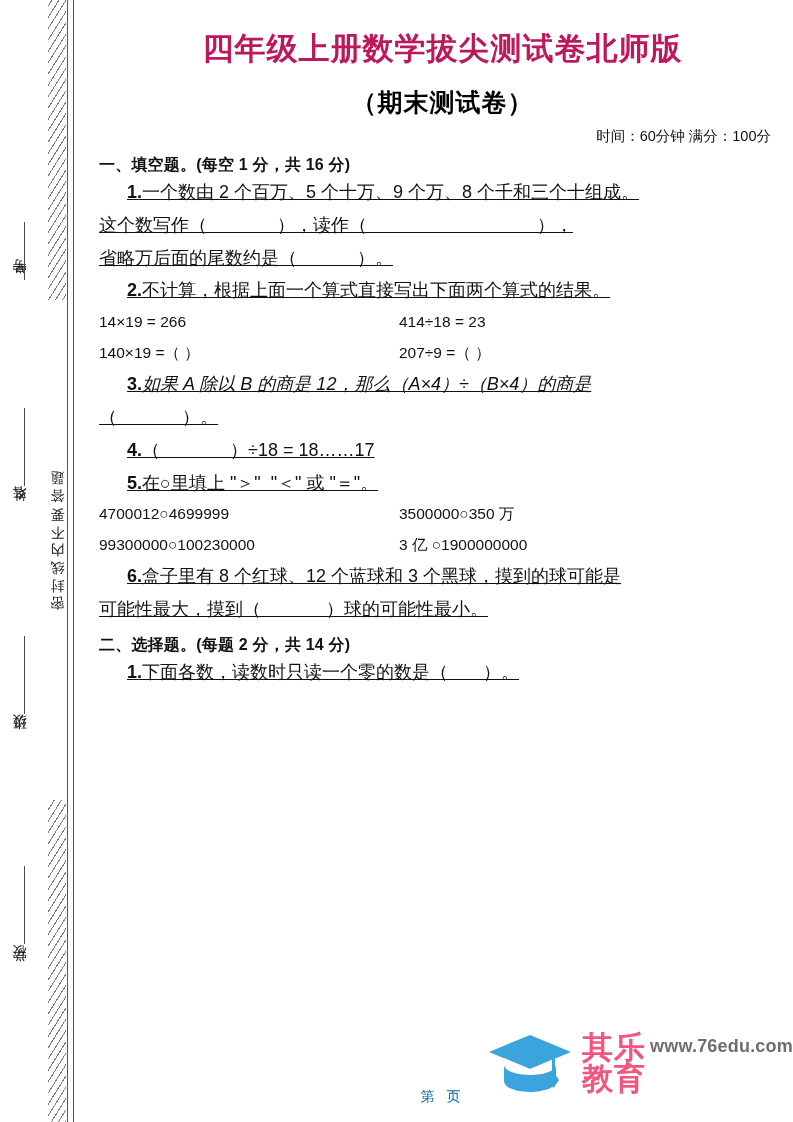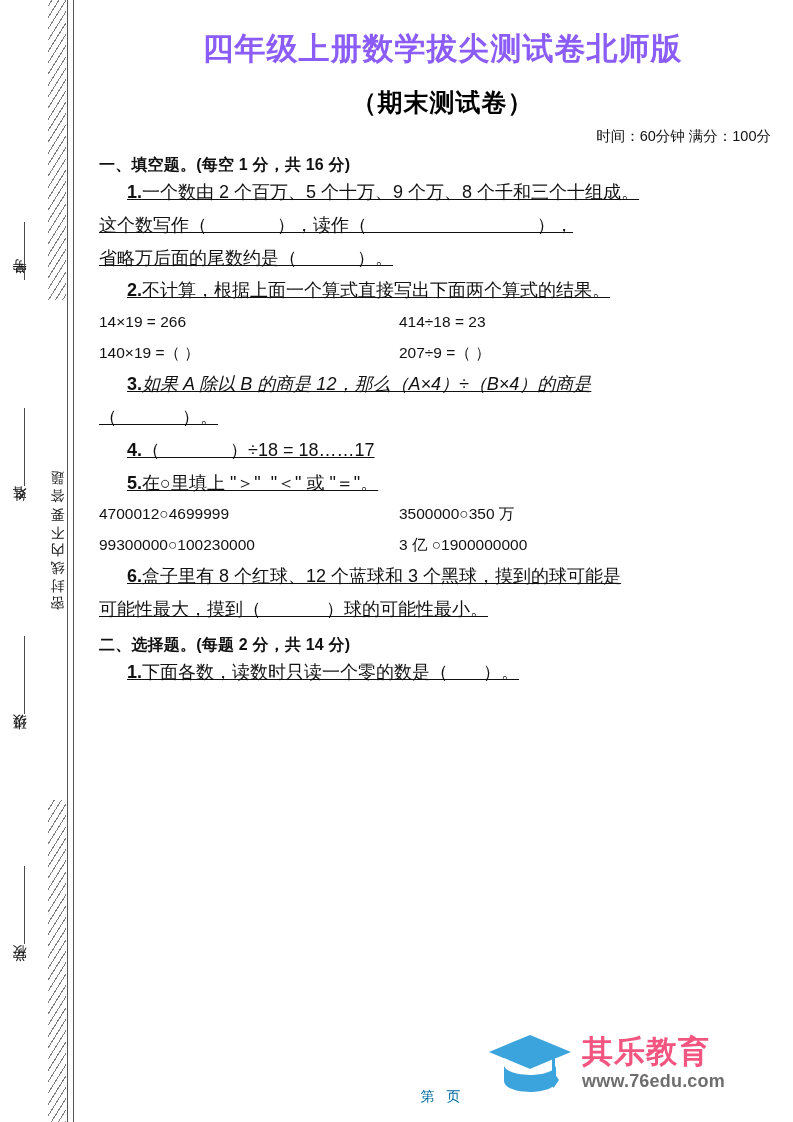--- a/index.html
+++ b/index.html
@@ -96,21 +96,21 @@
     position: absolute;
     left: 92px; top: 0;
     width: 701px; height: 1122px;
   }
   #paper-title {
     margin: 28px 0 0 0;
     text-align: center;
     font-size: 31px;
     font-weight: bold;
     letter-spacing: 1px;
-    color: #8b5cf6;
+    color: #be185d;
   }
   #paper-subtitle {
     margin: 16px 0 0 0;
     text-align: center;
     font-size: 25px;
     font-weight: bold;
     letter-spacing: 1px;
     color: #000;
   }
   #exam-meta {
@@ -182,21 +182,21 @@
   
   #brand-logo {
     position: absolute;
     left: 395px;
     bottom: 28px;
     display: flex;
     align-items: center;
     gap: 9px;
   }
   #brand-logo .cap { flex: 0 0 auto; }
-  .brand-text-wrap { display: flex; flex-direction: column; line-height: 1; }
+  .brand-text-wrap { display: flex; flex-direction: row; line-height: 1; }
   #brand-name {
     font-size: 31px;
     font-weight: bold;
     letter-spacing: 1px;
   }
   #brand-url {
     font-size: 18px;
     font-weight: bold;
     color: #6e6e6e;
     margin-top: 5px;

